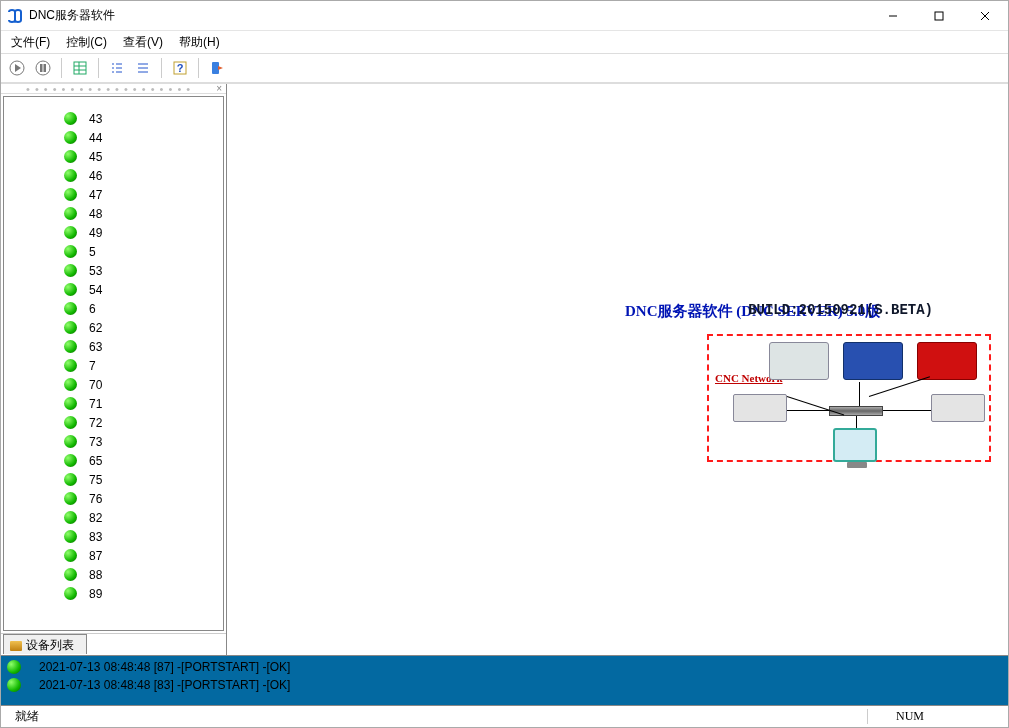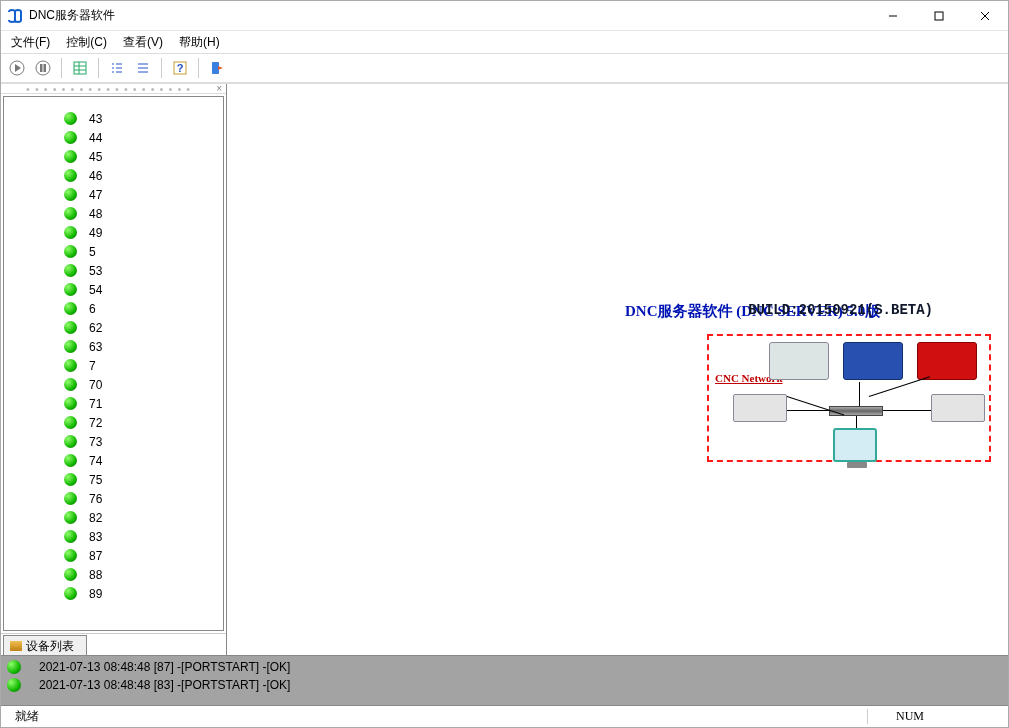--- a/index.html
+++ b/index.html
@@ -85,21 +85,21 @@
   font-size: 12px;
   cursor: default;
 }
 .dot {
   width: 13px; height: 13px;
   border-radius: 50%;
   background: radial-gradient(circle at 30% 30%, #8fff6b, #12b800 60%, #085e00);
   margin-right: 12px;
   flex-shrink: 0;
 }
-.tabbar { height: 22px; display: flex; align-items: center; padding-left: 2px; border-top:1px solid #ccc;}
+.tabbar { height: 22px; display: flex; align-items: flex-start; padding-left: 2px; border-top:1px solid #ccc;}
 .tab { height: 20px; padding: 2px 12px 0 6px; border: 1px solid #888; border-bottom: none; background: #f0f0f0; font-size: 12px; display:flex; align-items:center; gap:4px; border-radius:0 0 0 0;}
 .tab .ticon { width:12px; height:10px; background:linear-gradient(#f0c050,#c08010); border-radius:1px; display:inline-block;}
 .content {
   flex: 1;
   background: #fff;
   position: relative;
   overflow: auto;
 }
 .splash-title { position:absolute; top:218px; left:398px; font-weight:bold; font-size:15px; color:#0014b4; font-family: "SimSun", serif;}
 .splash-build { position:absolute; top:218px; right:75px; font-weight:bold; font-size:14px; color:#0f172a; font-family: Liberation Mono, monospace;}
@@ -116,21 +116,21 @@
 .switch { width:54px; height:10px; background:linear-gradient(#aaa,#666,#aaa); border:1px solid #444;}
 .monitor { width:44px; height:34px; background:#d4ecf4; border:2px solid #3a9; border-radius:3px; position:relative;}
 .monitor::after { content:""; position:absolute; bottom:-8px; left:12px; width:20px; height:6px; background:#888; border-radius:1px;}
 .server-tower { width:30px; height:62px; background:linear-gradient(90deg,#ddd 0%,#f8f8f8 40%,#ddd 100%); border:1px solid #999; border-radius:2px;}
 .hline { position:absolute; height:2px; background:#000;}
 .vline { position:absolute; width:1px; background:#000;}
 .wire { position:absolute; background:#000; height:1px;}
 .log-panel {
   height: 50px;
   border-top: 1px solid #888;
-  background: #a3a3a3;
+  background: #0369a1;
   padding: 2px 6px;
   overflow:hidden;
 }
 .log-row { display:flex; align-items:center; height:18px; font-size:12px; gap:6px;}
 .statusbar {
   height: 22px;
   border-top: 1px solid #888;
   display: flex;
   align-items: center;
   padding: 0 6px;
@@ -312,21 +312,21 @@
         <div class="tree-row">
           <span class="dot"></span>
           <span>72</span>
         </div>
         <div class="tree-row">
           <span class="dot"></span>
           <span>73</span>
         </div>
         <div class="tree-row">
           <span class="dot"></span>
-          <span>74</span>
+          <span>65</span>
         </div>
         <div class="tree-row">
           <span class="dot"></span>
           <span>75</span>
         </div>
         <div class="tree-row">
           <span class="dot"></span>
           <span>76</span>
         </div>
         <div class="tree-row">

